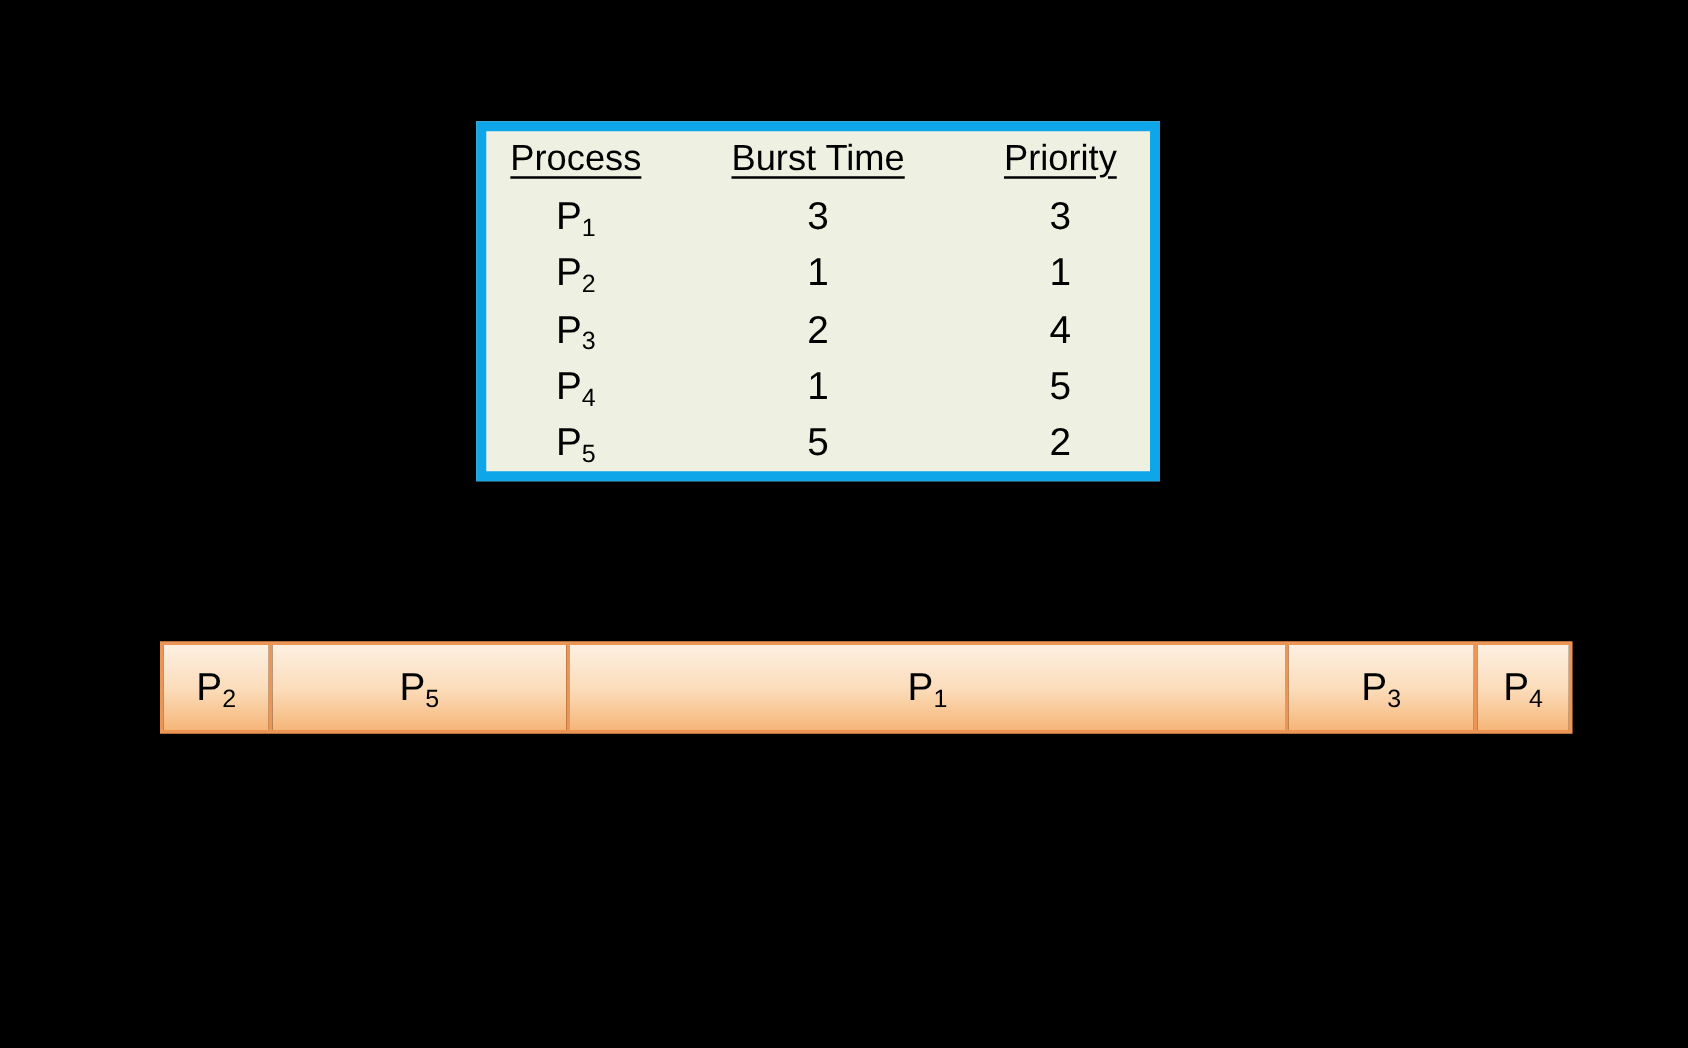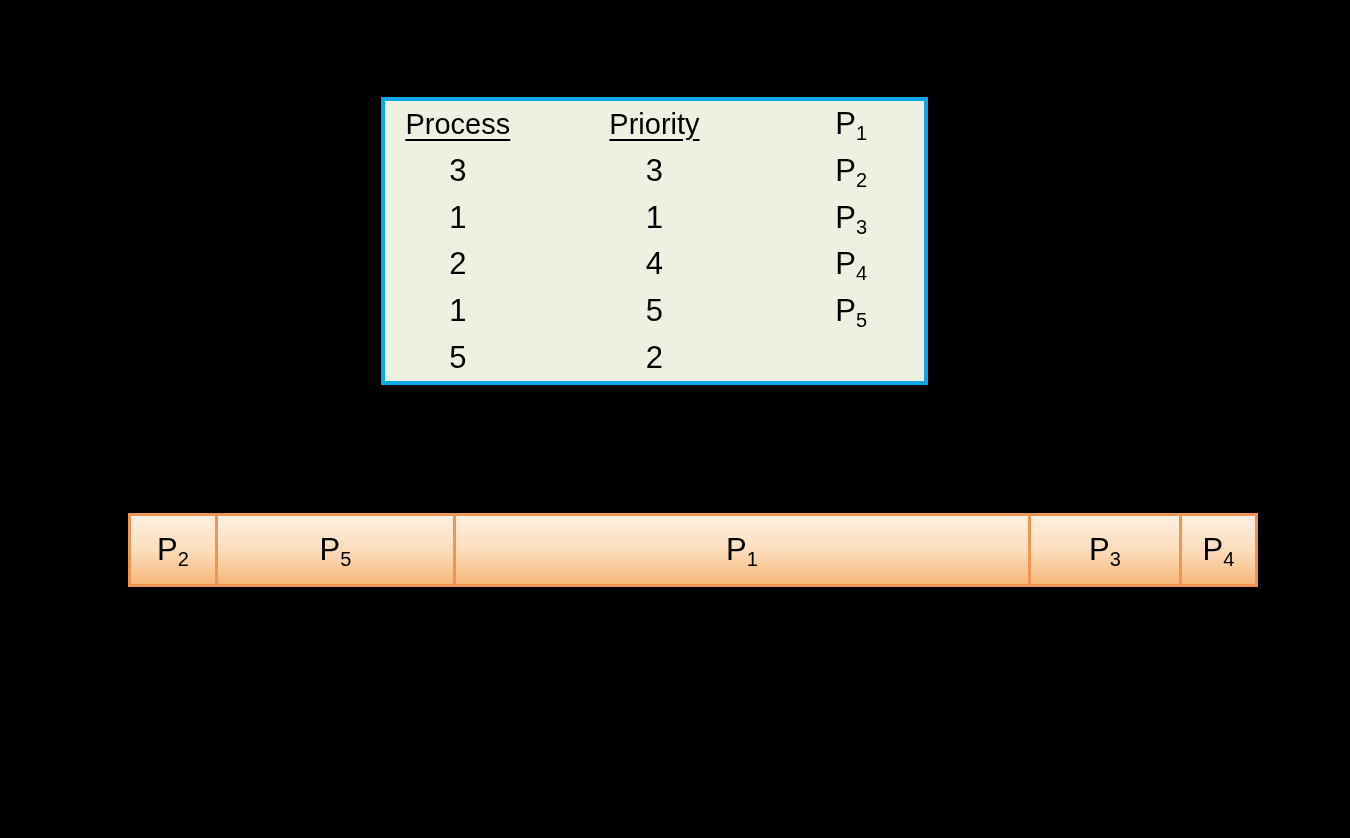--- a/index.html
+++ b/index.html
@@ -12,21 +12,21 @@
     color:#000000;
   }
 
   
   .process-table {
     position:absolute;
     left:381px; top:97px;
     width:547px; height:288px;
     box-sizing:border-box;
     background:#eef0e1;
-    border:4px solid #0ea5e9;
+    border:8px solid #0ea5e9;
     display:grid;
     grid-template-columns:27% 46% 27%;
     grid-auto-rows:1fr;
     align-items:center;
     justify-items:center;
   }
   .pt-header {
     font-size:29px;
     font-weight:400;
     text-decoration:underline;
@@ -68,20 +68,21 @@
   .gc-1 { width:238px; }
   .gc-2 { width:575px; }
   .gc-3 { width:151px; }
   .gc-4 { width:73px; }
 </style>
 </head>
 <body>
 
 <div class="process-table">
   <div class="pt-header">Process</div>
+  <div class="pt-header">Burst Time</div>
   <div class="pt-header">Priority</div>
 
   <div class="pt-cell"><span>P</span><sub>1</sub></div>
   <div class="pt-cell">3</div>
   <div class="pt-cell">3</div>
 
   <div class="pt-cell"><span>P</span><sub>2</sub></div>
   <div class="pt-cell">1</div>
   <div class="pt-cell">1</div>
 

